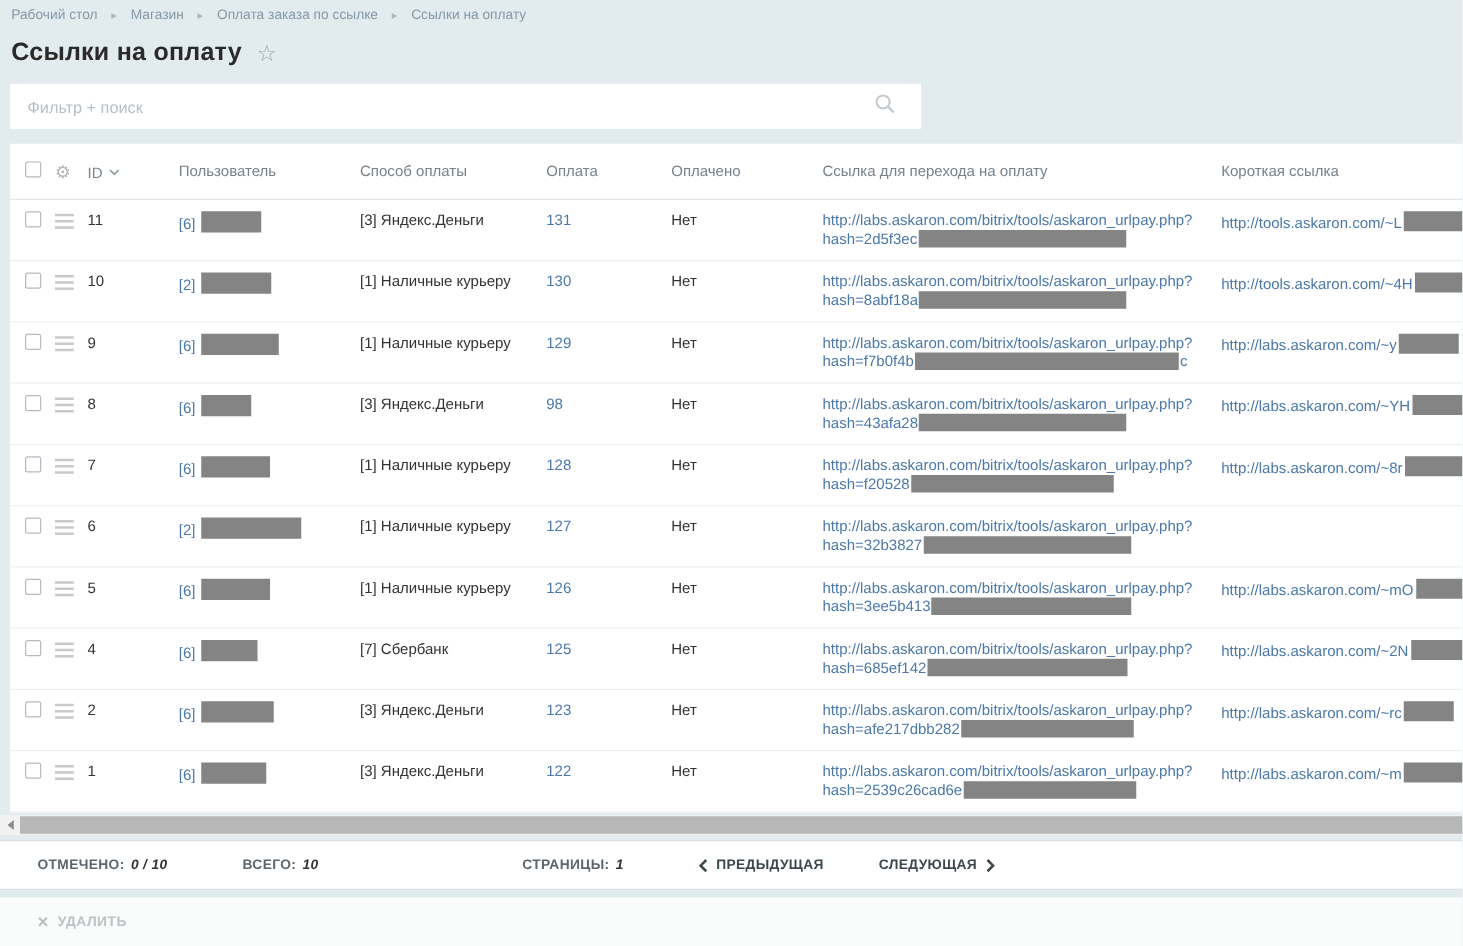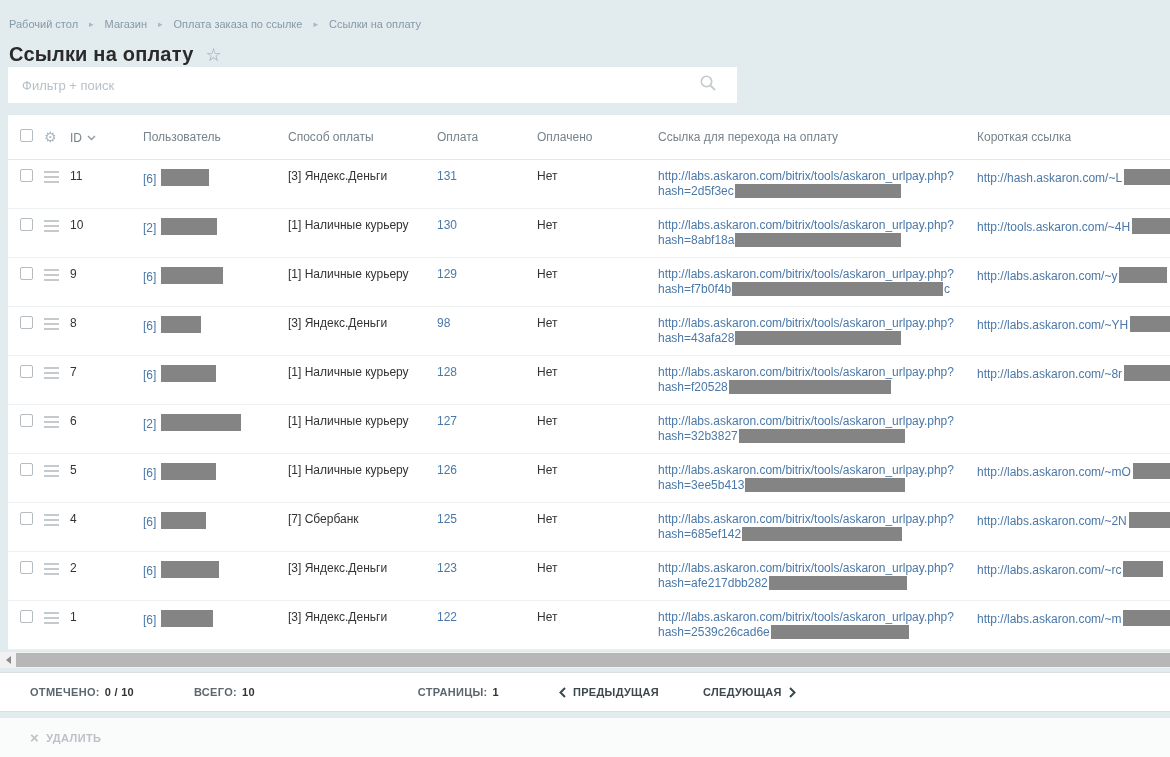--- a/index.html
+++ b/index.html
@@ -7,21 +7,21 @@
     --pagebg:#e2ebed; --link:#4a78a8; --redact:#848484;
     --text:#333; --muted:#7b8790;
   }
   html,body{ width:1170px; height:757px; overflow:hidden; }
   body{
     font-family:"Liberation Sans", sans-serif;
     background:var(--pagebg); color:var(--text);
     position:relative;
   }
   
-  .breadcrumb{ padding:18px 0 0 9px; font-size:11px; color:#8699a8; display:flex; align-items:center; }
+  .breadcrumb{ padding:6px 0 0 9px; font-size:11px; color:#8699a8; display:flex; align-items:center; }
   .crumb{ cursor:pointer; }
   .crumb-sep{ color:#a9b8c2; margin:0 11px; font-size:9px; }
   
   .title-row{ margin:12px 0 0 9px; display:flex; align-items:center; }
   .page-title{ font-size:20px; font-weight:bold; color:#2a2a2a; letter-spacing:.2px; }
   .star{ color:#9aa6ae; font-size:18px; margin-left:12px; margin-top:2px; cursor:pointer; }
   
   .filter-bar{ position:absolute; left:8px; top:67px; width:729px; height:36px; background:#fff; display:flex; align-items:center; }
   .filter-input{ flex:1; border:none; outline:none; height:100%; padding:0 14px; font-size:13px; font-family:"Liberation Sans",sans-serif; color:#737373; background:transparent; }
   .filter-input::placeholder{ color:#b7c0c6; }
@@ -51,21 +51,21 @@
   .rs{ height:16px; margin-left:2px; }
   .c-paylink,.c-short{ line-height:15px; }
   
   .h-scroll{ position:absolute; left:0px; top:652px; width:1170px; height:16px; background:#f1f1f1; display:flex; }
   .h-scroll-btn{ width:16px; height:16px; background:#f1f1f1; display:flex; align-items:center; justify-content:center; cursor:pointer; flex:0 0 auto; }
   .tri-left{ width:0; height:0; border-top:4px solid transparent; border-bottom:4px solid transparent; border-right:5px solid #8b8b8b; }
   .h-thumb{ flex:1; height:14px; margin-top:1px; background:#b7b7b7; cursor:grab; }
   
   .stats-bar{ position:absolute; left:0; top:672px; width:1170px; height:40px; background:#fff; border-top:1px solid #dbe0e2; border-bottom:1px solid #dbe0e2; display:flex; align-items:center; font-size:11px; color:#555f66; letter-spacing:.3px; }
   .stat-label{ font-weight:bold; color:#5b666e; }
-  .stat-value{ font-weight:bold; color:#333; margin-left:5px; }
+  .stat-value{ font-weight:bold; color:#333; margin-left:5px;font-style:italic; }
   .stat-checked{ margin-left:30px; }
   .stat-total{ margin-left:60px; }
   .stat-pages{ margin-left:163px; }
   .pager{ display:flex; align-items:center; font-weight:bold; color:#3d474e; cursor:pointer; }
   .pager-prev{ margin-left:53px; }
   .pager-next{ margin-left:44px; }
   .pager svg{ margin:0 7px; }
   
   .action-bar{ position:absolute; left:0; top:718px; width:1170px; height:39px; background:#fafbfb; display:flex; align-items:center; padding-left:30px; }
   .delete-btn{ display:flex; align-items:center; color:#bdc1c5; font-size:11px; font-weight:bold; letter-spacing:.4px; cursor:default; }
@@ -122,21 +122,21 @@
   <div id="tbody">
   <div class="row">
     <div class="cell c-check"><span class="checkbox"></span></div>
     <div class="cell"><span class="burger"><i></i><i></i><i></i></span></div>
     <div class="cell">11</div>
     <div class="cell c-user"><a class="link">[6]</a><span class="redact" style="width:48px"></span></div>
     <div class="cell">[3] Яндекс.Деньги</div>
     <div class="cell"><a class="link">131</a></div>
     <div class="cell">Нет</div>
     <div class="cell c-paylink"><a class="link"><span>http://labs.askaron.com/bitrix/tools/askaron_urlpay.php?</span><br><span>hash=2d5f3ec</span><span class="redact rh" style="width:166px"></span><span></span></a></div>
-    <div class="cell c-short"><a class="link"><span>http://hash.askaron.com/~L</span><span class="redact rs" style="width:55px"></span></a></div>
+    <div class="cell c-short"><a class="link"><span>http://tools.askaron.com/~L</span><span class="redact rs" style="width:55px"></span></a></div>
   </div>
   <div class="row">
     <div class="cell c-check"><span class="checkbox"></span></div>
     <div class="cell"><span class="burger"><i></i><i></i><i></i></span></div>
     <div class="cell">10</div>
     <div class="cell c-user"><a class="link">[2]</a><span class="redact" style="width:56px"></span></div>
     <div class="cell">[1] Наличные курьеру</div>
     <div class="cell"><a class="link">130</a></div>
     <div class="cell">Нет</div>
     <div class="cell c-paylink"><a class="link"><span>http://labs.askaron.com/bitrix/tools/askaron_urlpay.php?</span><br><span>hash=8abf18a</span><span class="redact rh" style="width:166px"></span><span></span></a></div>

